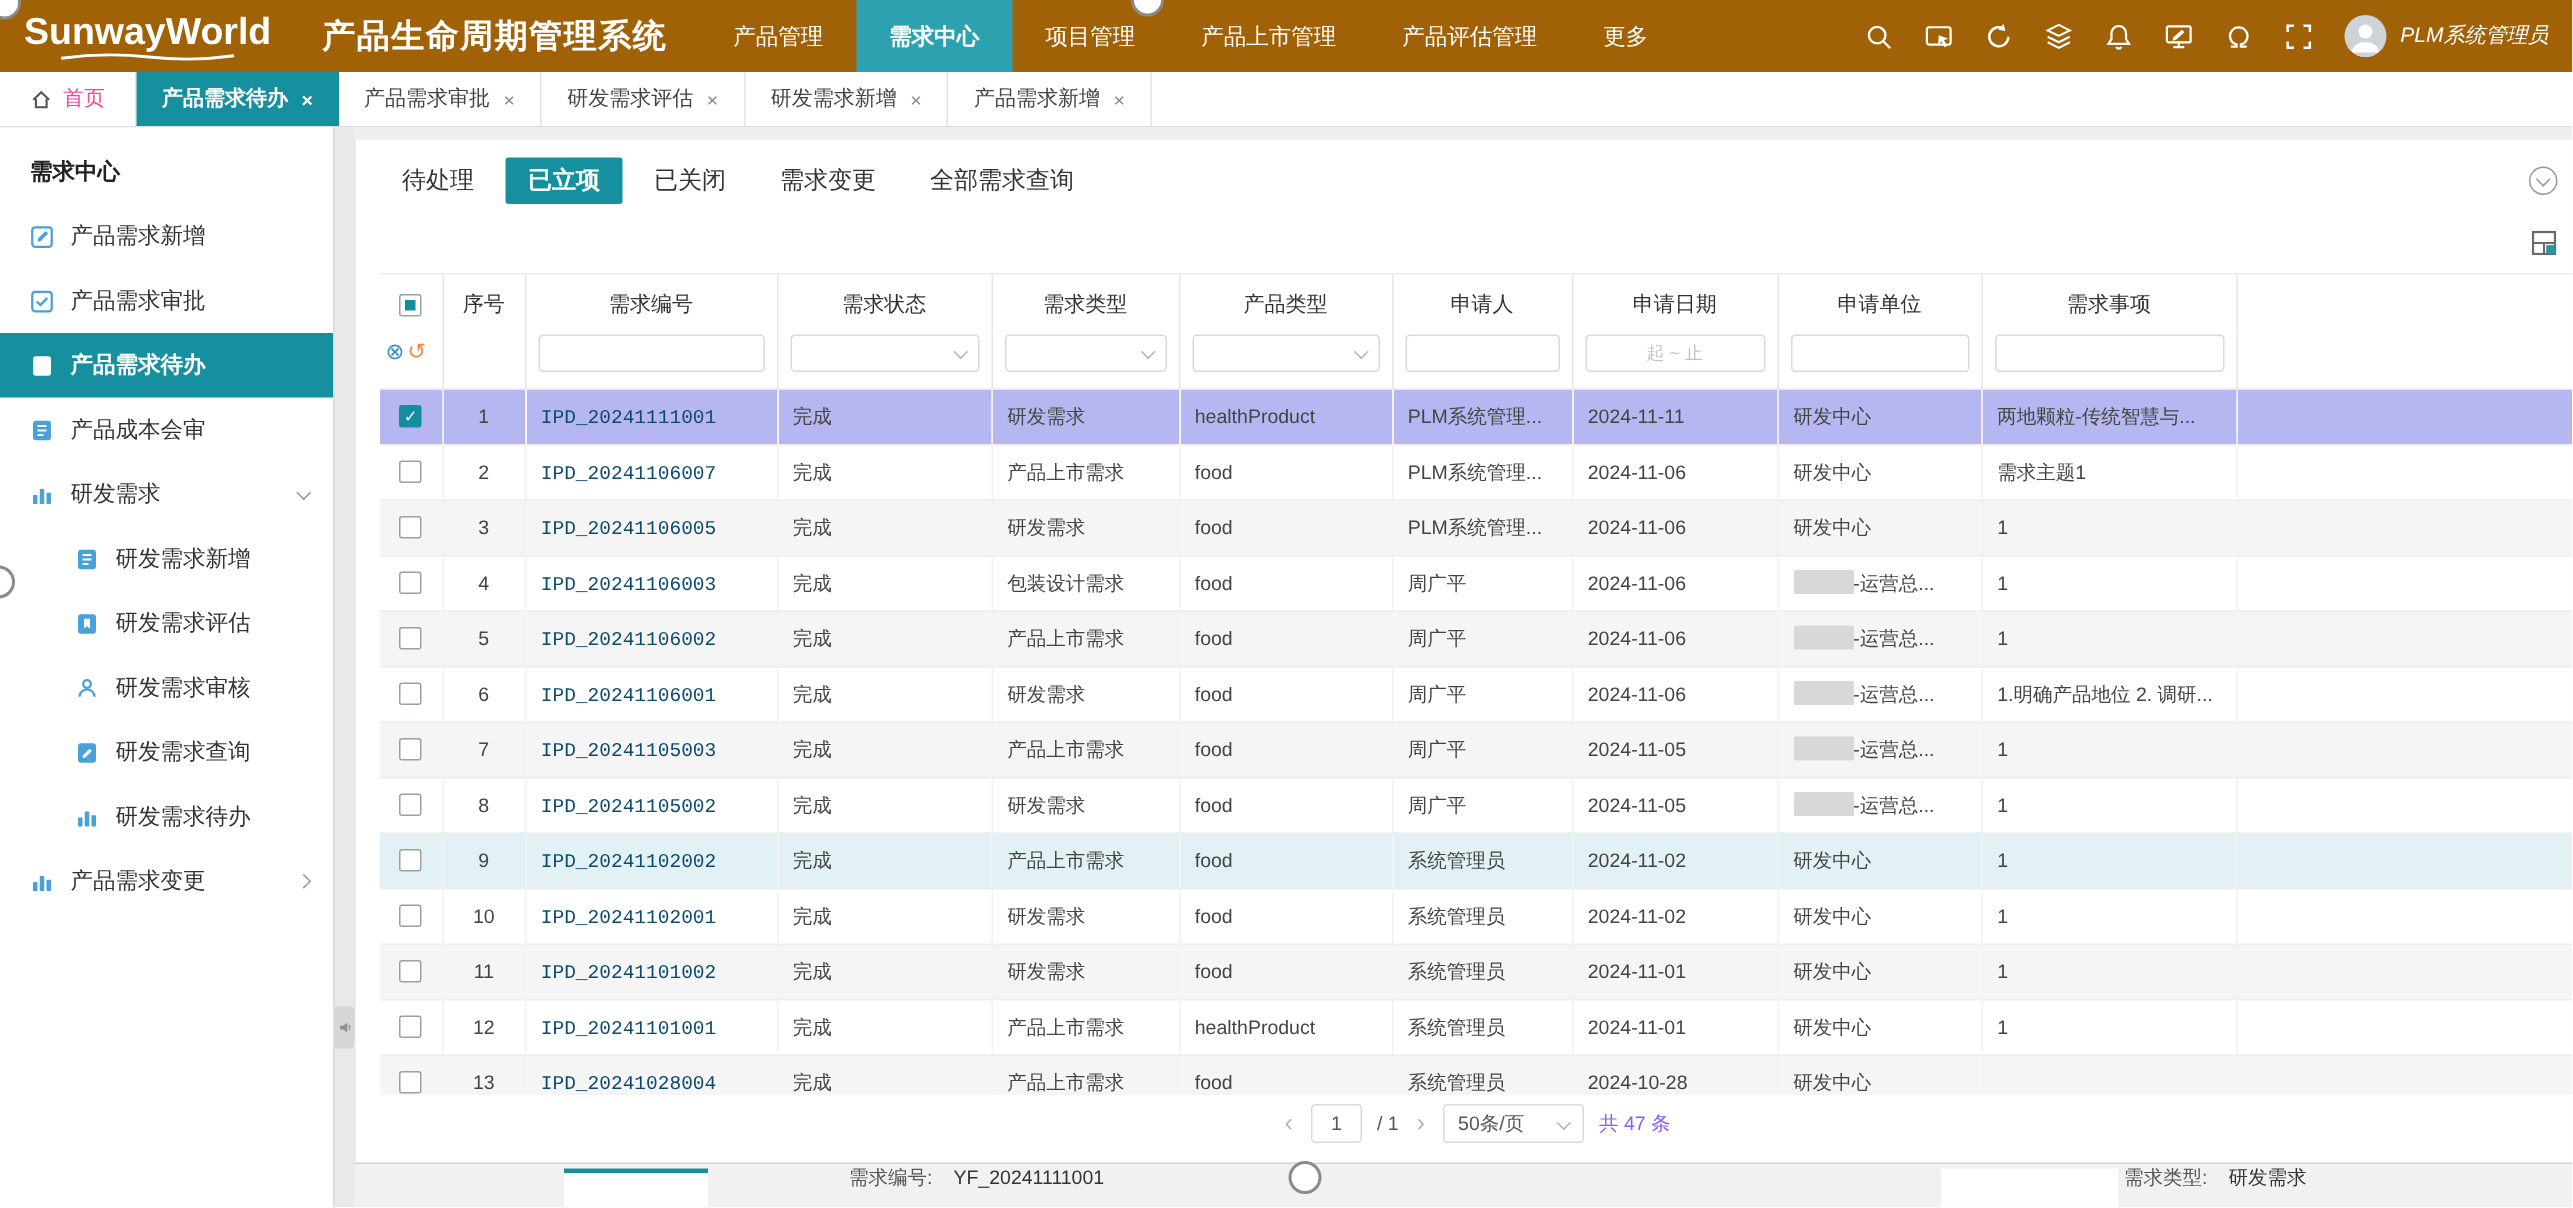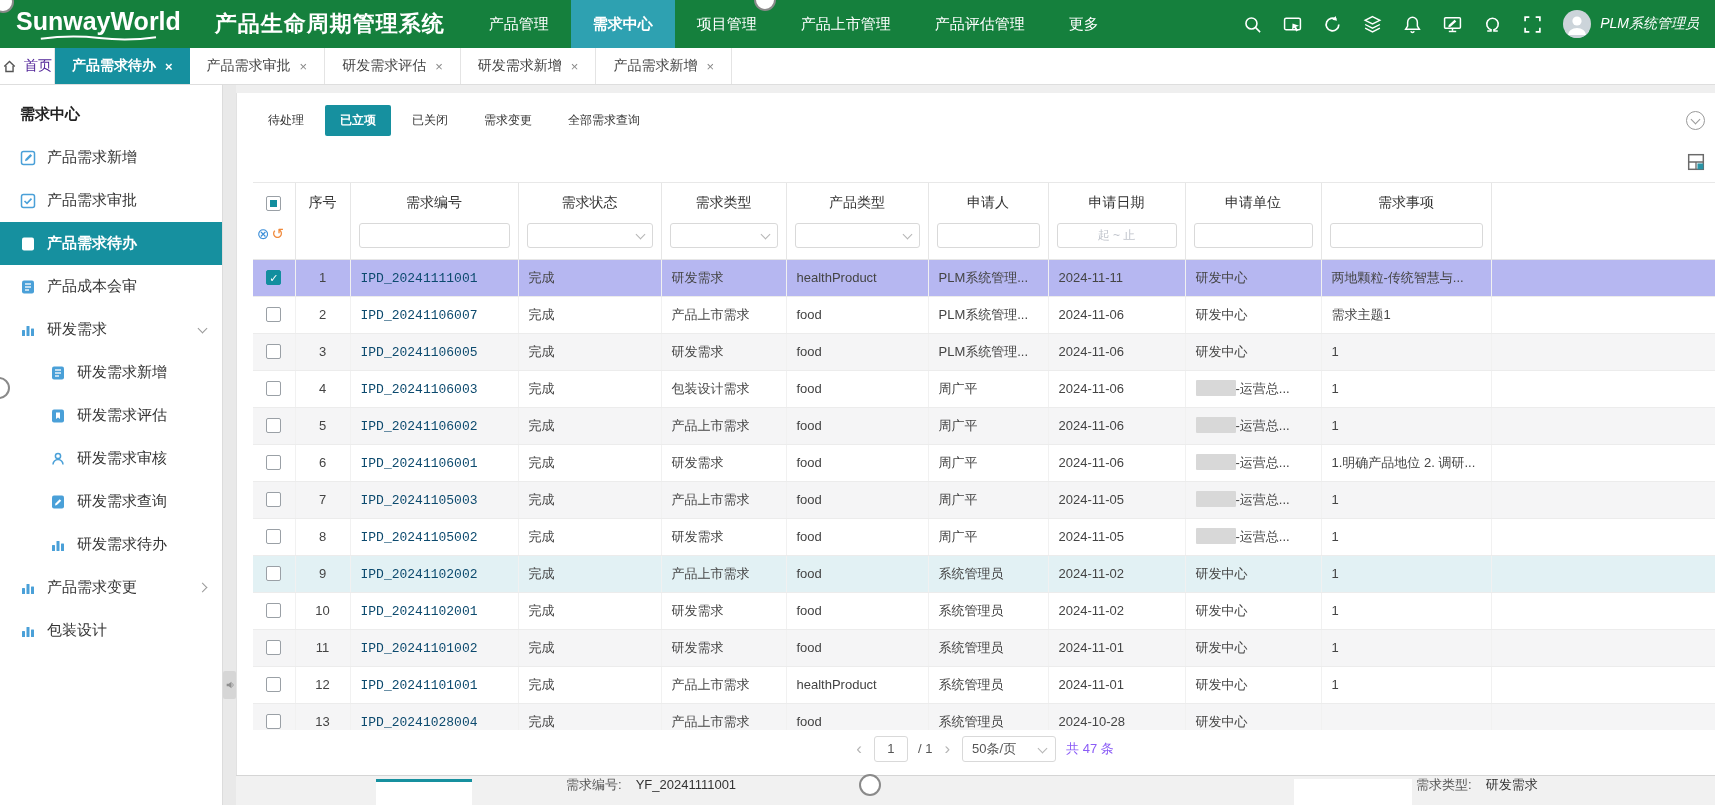--- a/index.html
+++ b/index.html
@@ -1,37 +1,37 @@
 <!DOCTYPE html>
 <html><head>
 <meta charset="utf-8">
 <style>
   * { margin:0; padding:0; box-sizing:border-box; }
   html,body { width:1715px; height:805px; overflow:hidden; }
   body { font-family:"Liberation Sans","DejaVu Sans",sans-serif; background:#fff; }
   .app { position:relative; width:1715px; height:805px; overflow:hidden; background:#fff; }
 
   
-  .topbar { height:48px; background:#15803d; display:flex; align-items:center; color:#fff; position:relative; }
+  .topbar { height:48px; background:#a16207; display:flex; align-items:center; color:#fff; position:relative; }
   .logo { font-size:25px; font-weight:bold; margin-left:16px; position:relative; line-height:1; padding-bottom:6px; }
   .logo svg { position:absolute; left:0; bottom:-2px; width:100%; height:8px; display:block; }
   .sys-title { font-size:22px; font-weight:bold; margin:0 22px 0 34px; letter-spacing:1px; }
   .nav { display:flex; height:100%; }
   .nav-item { display:flex; align-items:center; padding:0 22px; font-size:15px; cursor:pointer; }
   .nav-item.active { background:#2ea1b1; font-weight:bold; }
   .top-right { margin-left:auto; display:flex; align-items:center; gap:21px; padding-right:16px;font-style:italic; }
   .top-icon { width:19px; height:19px; color:#fff; cursor:pointer; }
   .top-icon svg { display:block; width:100%; height:100%; }
   .user { display:flex; align-items:center; gap:9px; font-size:14px; }
   .avatar { width:28px; height:28px; border-radius:50%; background:#ccd4da; overflow:hidden; flex:none; }
   .avatar svg { display:block; width:100%; height:100%; }
 
   
   .tabbar { height:37px; background:#fff; border-bottom:1px solid #dedede; display:flex; align-items:stretch; }
-  .home { display:flex; align-items:center; gap:7px; padding:0 2px; font-size:14px; color:#4c1d95; cursor:pointer; }
+  .home { display:flex; align-items:center; gap:7px; padding:0 20px; font-size:14px; color:#ec4899; cursor:pointer; }
   .home svg { width:15px; height:15px; }
   .tab { display:flex; align-items:center; gap:9px; padding:0 17px; font-size:14px; color:#444; border-right:1px solid #e4e4e4; cursor:pointer; white-space:nowrap; }
   .tab.active { background:#16909f; color:#fff; font-weight:bold; border-right:none; }
   .tab .close { font-size:13px; color:#888; }
   .tab.active .close { color:#fff; }
 
   
   .main { display:flex; height:720px; }
   .sidebar { width:222px; background:#fff; flex:none; font-size:15px; overflow:hidden; }
   .side-title { font-weight:bold; font-size:15px; color:#222; padding:20px 0 12px 20px; }
@@ -47,21 +47,21 @@
 
   .splitter { width:14px; background:#e9e9e9; border-left:1px solid #dcdcdc; position:relative; flex:none; }
   .collapse-btn { position:absolute; top:586px; left:0; width:13px; height:28px; background:#d6d6d6; display:flex; align-items:center; justify-content:center; border-radius:2px; cursor:pointer; }
   .collapse-btn svg { width:10px; height:10px; }
 
   .content { flex:1; min-width:0; display:flex; flex-direction:column; background:#efefef; position:relative; }
   .gap { height:8px; }
   .panel { flex:1; background:#fff; border-left:1px solid #e2e2e2; position:relative; padding-left:16px; overflow:hidden; }
 
   .status-tabs { display:flex; gap:6px; margin-top:12px; }
-  .stab { height:31px; display:flex; align-items:center; padding:0 15px; font-size:12px; color:#333; cursor:pointer; }
+  .stab { height:31px; display:flex; align-items:center; padding:0 15px; font-size:16px; color:#333; cursor:pointer; }
   .stab.active { background:#16909f; color:#fff; font-weight:bold; border-radius:2px; }
   .toolbar { height:46px; }
 
   .edge-icon-1 { position:absolute; right:10px; top:18px; width:19px; height:19px; border:1px solid #9a9a9a; border-radius:50%; cursor:pointer; }
   .edge-icon-1 i { position:absolute; left:5px; top:4px; width:7px; height:7px; border-right:1.5px solid #9a9a9a; border-bottom:1.5px solid #9a9a9a; transform:rotate(45deg); }
   .edge-icon-2 { position:absolute; right:10px; top:60px; width:18px; height:18px; cursor:pointer; }
   .edge-icon-2 svg { width:100%; height:100%; display:block; }
 
   
   .table-wrap { height:548px; overflow:hidden; border-top:1px solid #e8e8e8; }
@@ -335,30 +335,20 @@
           <div class="side-item">
             <span class="side-icon">
               <svg viewBox="0 0 16 16" fill="currentColor">
                 <rect x="2" y="8" width="3" height="6" rx="0.5"></rect>
                 <rect x="6.5" y="4" width="3" height="10" rx="0.5"></rect>
                 <rect x="11" y="6.5" width="3" height="7.5" rx="0.5"></rect>
               </svg>
             </span>
             <span>产品需求变更</span>
             <span class="chev right"></span>
-          </div>
-          <div class="side-item">
-            <span class="side-icon">
-              <svg viewBox="0 0 16 16" fill="currentColor">
-                <rect x="2" y="8" width="3" height="6" rx="0.5"></rect>
-                <rect x="6.5" y="4" width="3" height="10" rx="0.5"></rect>
-                <rect x="11" y="6.5" width="3" height="7.5" rx="0.5"></rect>
-              </svg>
-            </span>
-            <span>包装设计</span>
           </div>
         </div>
     </div>
 
     <div class="splitter">
       <div class="collapse-btn">
         <svg viewBox="0 0 12 12">
             <path d="M2 4.5 H4.5 L7.8 2 V10 L4.5 7.5 H2 Z" fill="#8f8f8f"></path>
             <path d="M9 4 a3 3 0 0 1 0 4" stroke="#8f8f8f" stroke-width="1" fill="none"></path>
           </svg>

